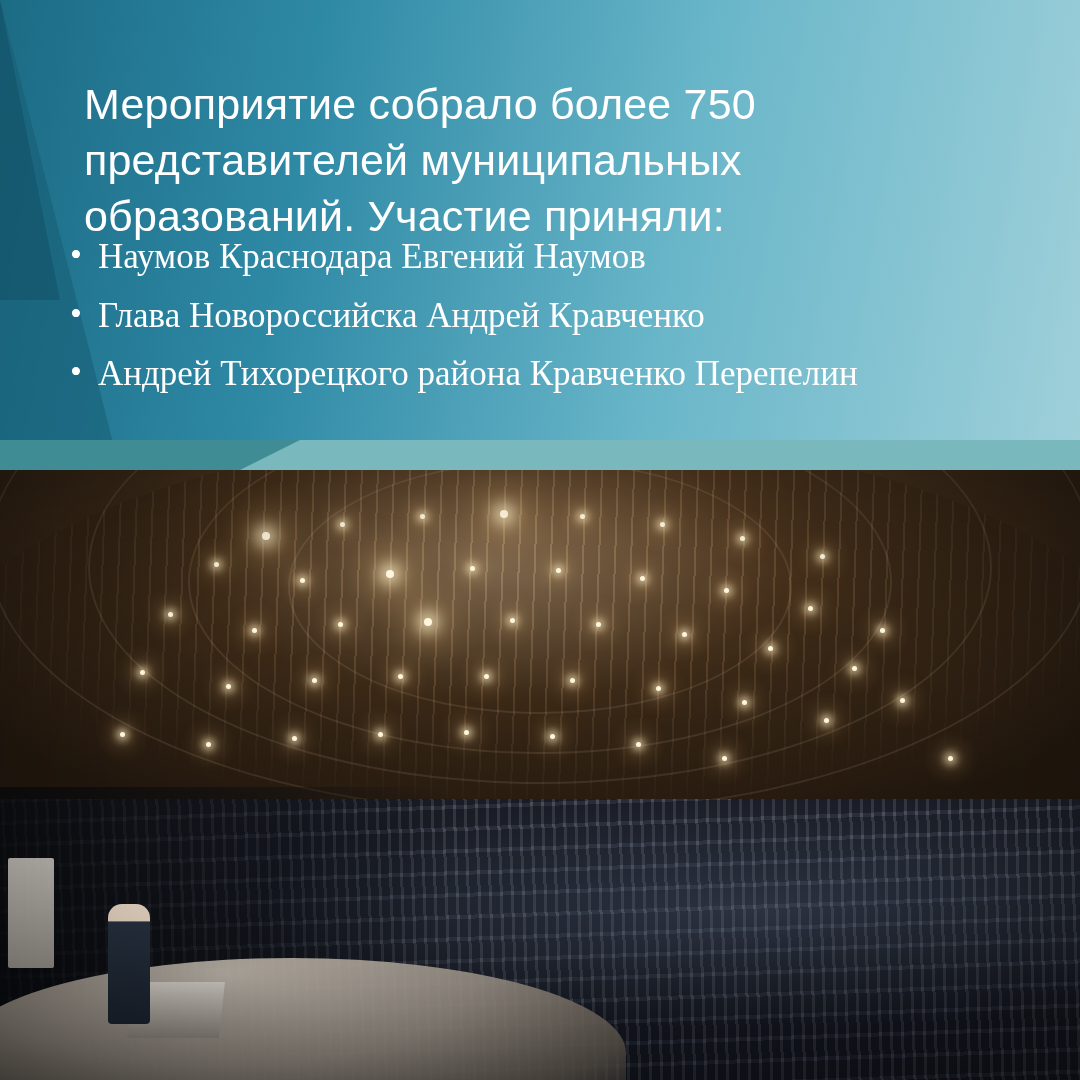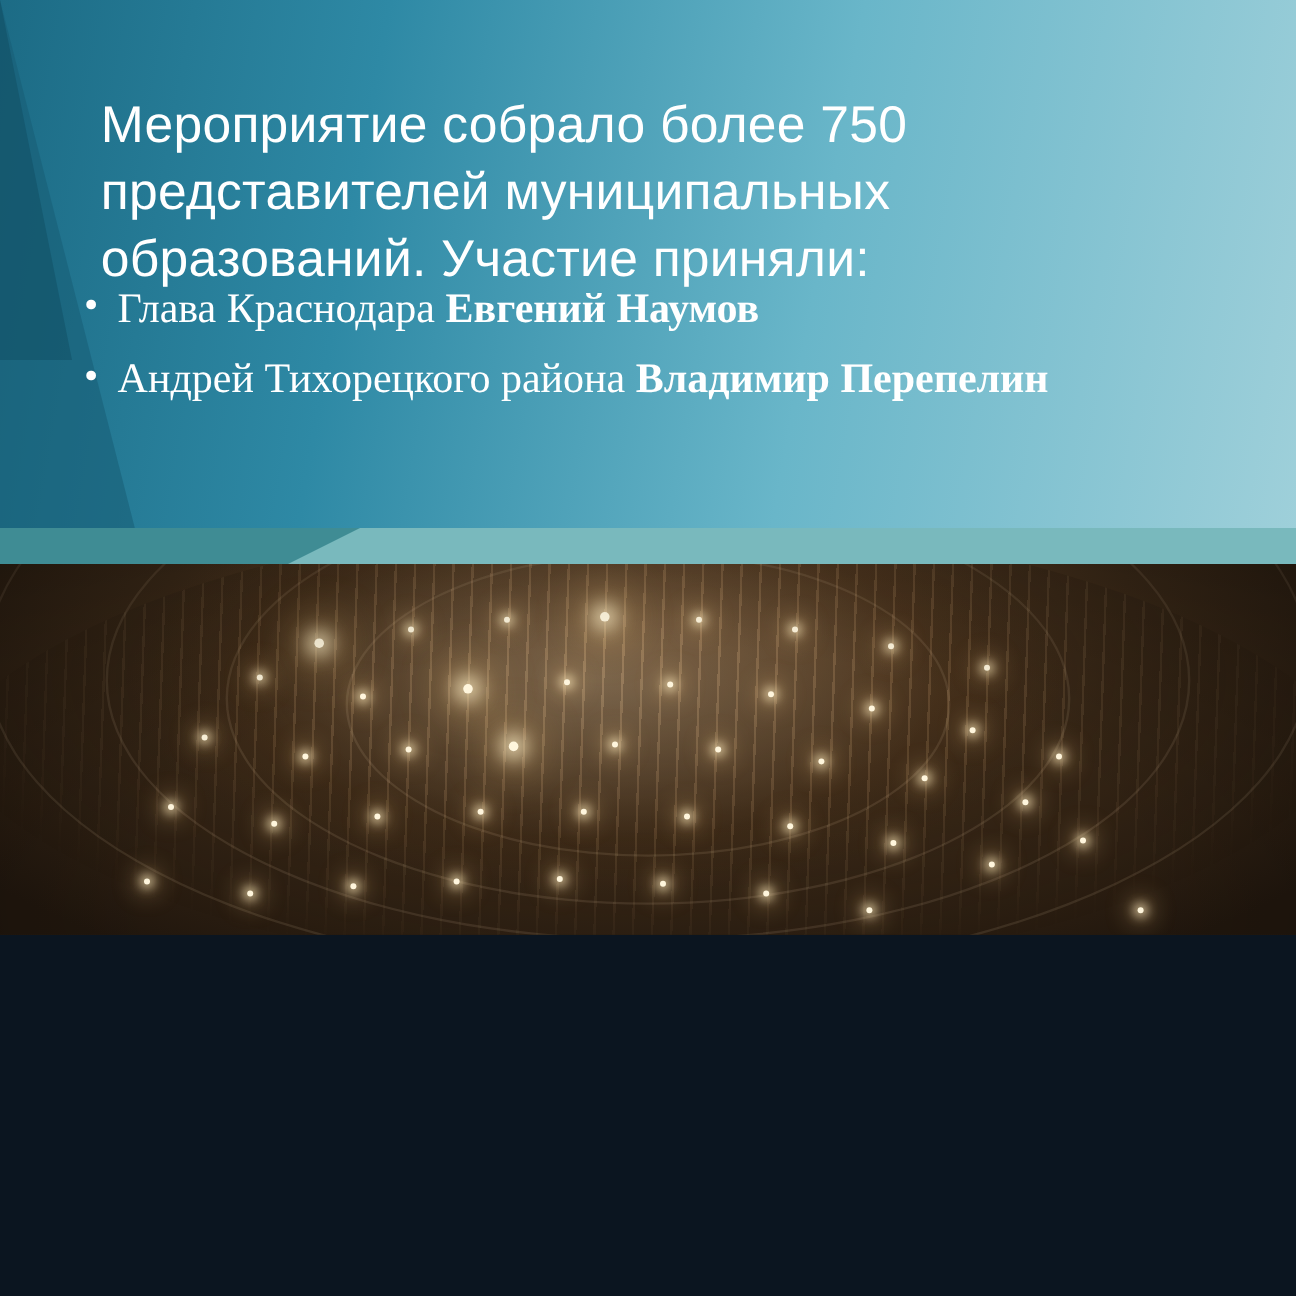--- a/index.html
+++ b/index.html
@@ -3,21 +3,21 @@
 <meta charset="utf-8">
 <style>
   html, body {
     margin: 0;
     padding: 0;
     background: #0b1520;
   }
   .card {
     position: relative;
     width: 1080px;
-    height: 779px;
+    height: 1080px;
     overflow: hidden;
     font-family: "Liberation Sans", sans-serif;
   }
 
   
   .top-panel {
     position: absolute;
     left: 0; top: 0;
     width: 1080px;
     height: 470px;
@@ -227,44 +227,47 @@
   }
   .bullets li::before {
     content: "•";
     position: absolute;
     left: 4px;
     top: -1px;
     font-size: 34px;
     line-height: 1.42;
   }
   .bullets b {
-    font-weight: 700;
+    font-weight: 400;
   }
 </style>
 </head>
 <body>
 
 <div class="card">
 
   <div class="top-panel">
     <div class="wedge-dark"></div>
     <div class="wedge-dark2"></div>
   </div>
 
   <div class="mid-band"></div>
   <div class="mid-band-dark"></div>
 
   <h1 class="headline">Мероприятие собрало более 750 представителей муниципальных образований. Участие приняли:</h1>
 
   <ul class="bullets">
     <li>
-      <span>Глава Краснодара </span><b>Евгений Наумов</b>
+      <span>Наумов Краснодара </span><b>Евгений Наумов</b>
     </li>
     <li>
-      <span>Андрей Тихорецкого района </span><b>Владимир Перепелин</b>
+      <span>Глава Новороссийска </span><b>Андрей Кравченко</b>
+    </li>
+    <li>
+      <span>Андрей Тихорецкого района </span><b>Кравченко Перепелин</b>
     </li>
   </ul>
 
   <div class="photo">
     <div class="photo-inner">
       <div class="ribs"></div>
 
       <div class="arc" style="width:1100px;height:520px;top:-180px;"></div>
       <div class="arc" style="width:900px;height:430px;top:-120px;"></div>
       <div class="arc" style="width:700px;height:340px;top:-60px;"></div>

